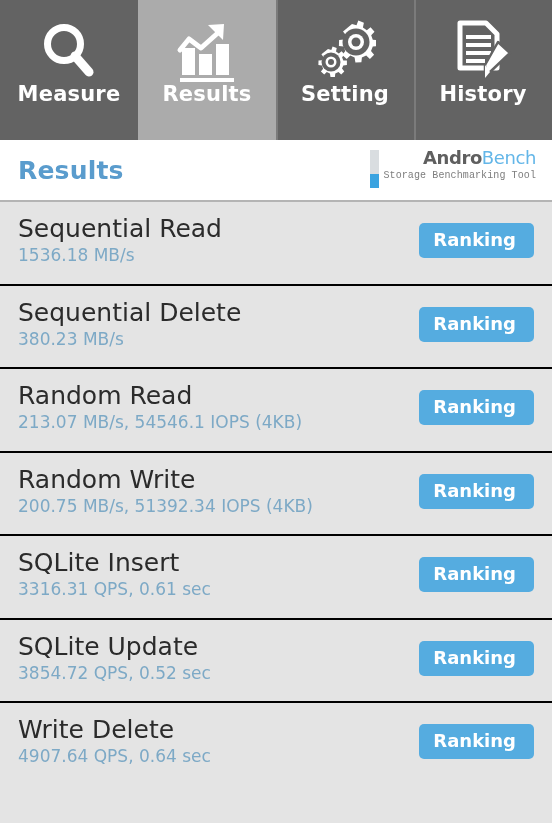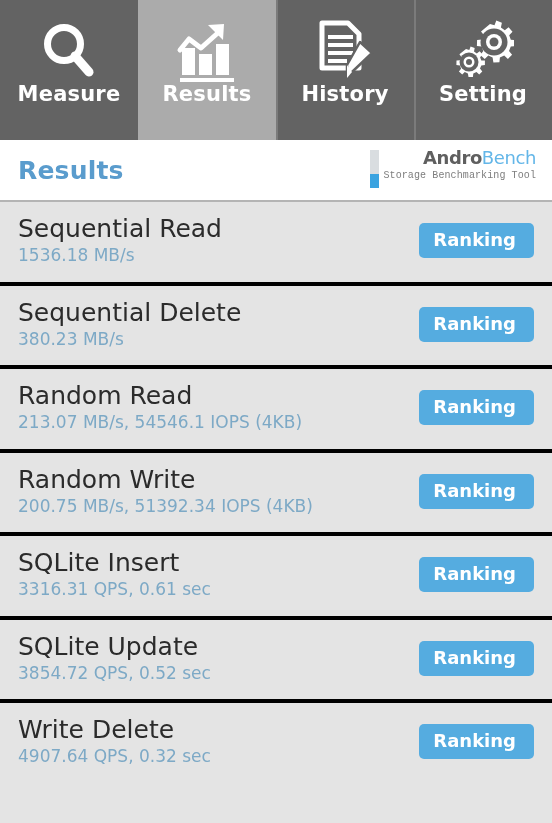--- a/index.html
+++ b/index.html
@@ -123,21 +123,21 @@
     height: 621px;
     box-sizing: border-box;
   }
   .result-row {
     position: relative;
     height: 83.5px;
     box-sizing: border-box;
     padding: 13px 0 0 18px;
     display: flex;
     align-items: flex-start;
-    border-bottom: 4px solid #000000;
+    border-bottom: 2px solid #000000;
     background: #e4e4e4;
   }
   .result-row:last-child { border-bottom: none; }
   .row-texts {
     display: flex;
     flex-direction: column;
   }
   .row-title {
     font-size: 25px;
     color: #2b2b2b;
@@ -186,35 +186,20 @@
       <svg width="62" height="62" viewBox="0 0 62 62">
         <rect x="6" y="28" width="13" height="27" fill="#ffffff"></rect>
         <rect x="23" y="34" width="13" height="21" fill="#ffffff"></rect>
         <rect x="40" y="24" width="13" height="31" fill="#ffffff"></rect>
         <rect x="4" y="58" width="54" height="5" fill="#ffffff"></rect>
         <path d="M4 30 L13 19 L25 28 L44 11" fill="none" stroke="#ffffff" stroke-width="5" stroke-linejoin="round" stroke-linecap="round"></path>
         <path d="M32 5 L48 4 L47 20 Z" fill="#ffffff"></path>
       </svg>
     </div>
     <div class="tab-label">Results</div>
-  </div>
-
-  <div class="tab">
-    <div class="tab-icon">
-      <svg width="62" height="62" viewBox="0 0 62 62">
-        <path d="M8 3 h26 l11 11 v34 h-37 z" fill="none" stroke="#ffffff" stroke-width="5" stroke-linejoin="round"></path>
-        <rect x="14" y="15" width="25" height="4" fill="#ffffff"></rect>
-        <rect x="14" y="23" width="25" height="4" fill="#ffffff"></rect>
-        <rect x="14" y="31" width="25" height="4" fill="#ffffff"></rect>
-        <rect x="14" y="39" width="19" height="4" fill="#ffffff"></rect>
-        <path d="M46 22 L58 33 L38 52 L33 58 L33 45 Z" fill="#ffffff" stroke="#636363" stroke-width="2.5" stroke-linejoin="round"></path>
-        <path d="M33 45 L38 52 L33 58 Z" fill="#ffffff"></path>
-      </svg>
-    </div>
-    <div class="tab-label">History</div>
   </div>
 
   <div class="tab">
     <div class="tab-icon">
       <svg width="62" height="62" viewBox="0 0 62 62">
         <g fill="#ffffff">
           <path d="M38 4 l4.5 1.2 1.8 -4.6 5.6 2.1 -1.0 4.8 3.9 2.8 3.8 -3.1 3.9 4.5 -3.3 3.6 1.6 4.4 4.9 0.3 0 6.0 -4.9 0.6 -1.8 4.3 3.1 3.8 -4.2 4.2 -3.7 -3.3 -4.3 1.8 -0.5 4.9 -6.0 0.1 -0.8 -4.9 -4.3 -1.9 -3.6 3.4 -4.4 -4.1 3.0 -3.9 -1.6 -4.4 -4.8 -0.7 0.2 -6.0 4.9 -0.4 2.0 -4.2 -3.0 -3.9 z"></path>
           <circle cx="42" cy="22" r="13.5" fill="#636363"></circle>
           <circle cx="42" cy="22" r="8" fill="#ffffff"></circle>
           <circle cx="42" cy="22" r="4.5" fill="#636363"></circle>
@@ -223,20 +208,35 @@
           <path d="M14 29 l3.3 0.9 1.3 -3.4 4.1 1.5 -0.7 3.5 2.8 2.1 2.8 -2.3 2.9 3.3 -2.4 2.6 1.2 3.2 3.6 0.2 0 4.4 -3.6 0.5 -1.3 3.1 2.3 2.8 -3.1 3.1 -2.7 -2.4 -3.2 1.3 -0.4 3.6 -4.4 0.1 -0.6 -3.6 -3.1 -1.4 -2.6 2.5 -3.3 -3.0 2.2 -2.9 -1.2 -3.2 -3.5 -0.5 0.1 -4.4 3.6 -0.3 1.5 -3.1 -2.2 -2.9 z"></path>
           <circle cx="17" cy="42" r="9.5" fill="#636363"></circle>
           <circle cx="17" cy="42" r="5.5" fill="#ffffff"></circle>
           <circle cx="17" cy="42" r="3" fill="#636363"></circle>
         </g>
       </svg>
     </div>
     <div class="tab-label">Setting</div>
   </div>
 
+  <div class="tab">
+    <div class="tab-icon">
+      <svg width="62" height="62" viewBox="0 0 62 62">
+        <path d="M8 3 h26 l11 11 v34 h-37 z" fill="none" stroke="#ffffff" stroke-width="5" stroke-linejoin="round"></path>
+        <rect x="14" y="15" width="25" height="4" fill="#ffffff"></rect>
+        <rect x="14" y="23" width="25" height="4" fill="#ffffff"></rect>
+        <rect x="14" y="31" width="25" height="4" fill="#ffffff"></rect>
+        <rect x="14" y="39" width="19" height="4" fill="#ffffff"></rect>
+        <path d="M46 22 L58 33 L38 52 L33 58 L33 45 Z" fill="#ffffff" stroke="#636363" stroke-width="2.5" stroke-linejoin="round"></path>
+        <path d="M33 45 L38 52 L33 58 Z" fill="#ffffff"></path>
+      </svg>
+    </div>
+    <div class="tab-label">History</div>
+  </div>
+
 </div>
 
 <div class="header">
   <div class="page-title">Results</div>
 
   <div class="logo">
     <div class="logo-bar"></div>
     <div class="logo-text">
       <div class="logo-wordmark"><span class="logo-andro">Andro</span><span class="logo-bench">Bench</span></div>
       <div class="logo-tagline">Storage Benchmarking Tool</div>
@@ -290,18 +290,18 @@
     <div class="row-texts">
       <div class="row-title">SQLite Update</div>
       <div class="row-value">3854.72 QPS, 0.52 sec</div>
     </div>
     <button class="ranking-button">Ranking</button>
   </div>
 
   <div class="result-row">
     <div class="row-texts">
       <div class="row-title">Write Delete</div>
-      <div class="row-value">4907.64 QPS, 0.32 sec</div>
+      <div class="row-value">4907.64 QPS, 0.64 sec</div>
     </div>
     <button class="ranking-button">Ranking</button>
   </div>
 
 </div>
 
 </body></html>

